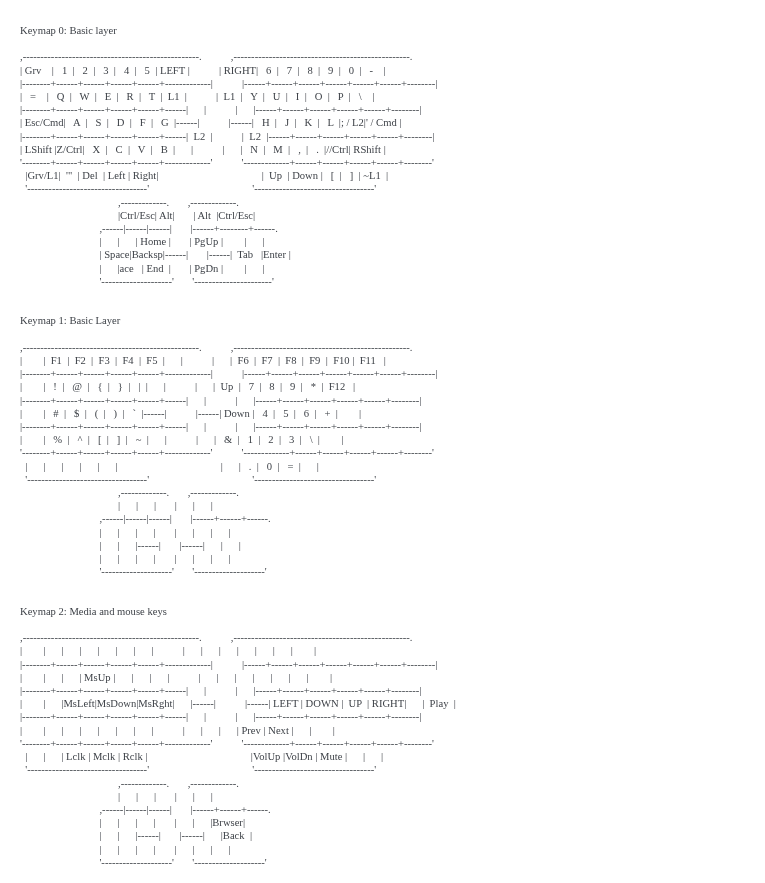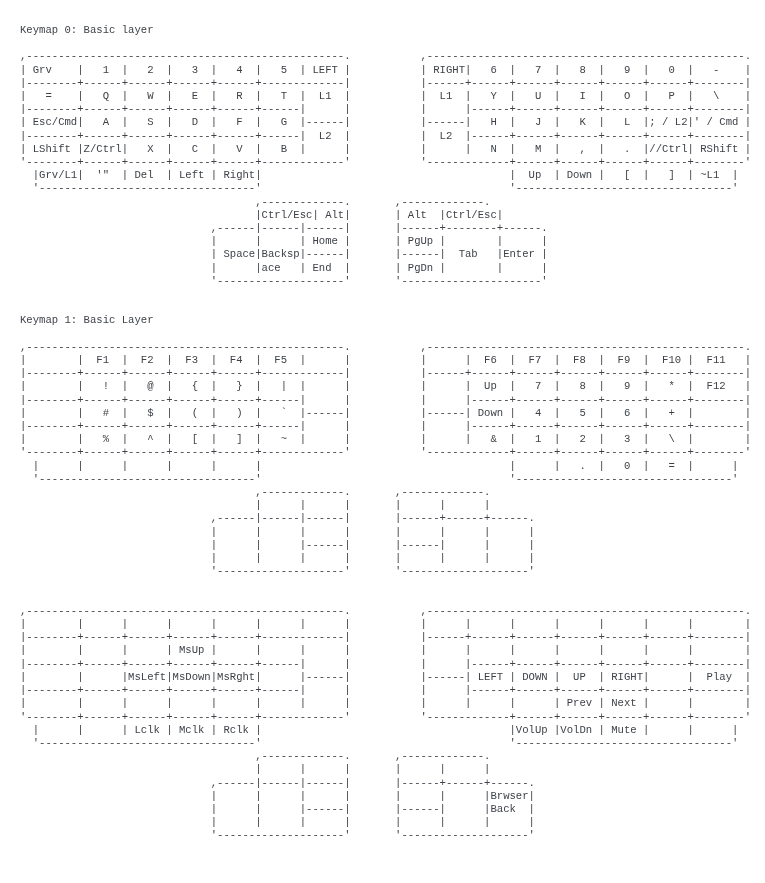--- a/index.html
+++ b/index.html
@@ -12,21 +12,21 @@
     height: 883px;
     overflow: hidden;
     box-sizing: border-box;
     padding: 24px 0 0 20px;
   }
   .keymap-section {
     margin: 0 0 26.4px 0;
   }
   pre {
     margin: 0;
-    font-family: Liberation Mono, monospace;
+    font-family: Liberation Serif, serif;
     font-size: 10.6px;
     line-height: 13.2px;
     white-space: pre;
     color: #3e4248;
   }
   pre.keymap-title {
     margin-bottom: 13.2px;
   }
 </style>
 </head>
@@ -72,20 +72,21 @@
                                      ,-------------.       ,-------------.
                                      |      |      |       |      |      |
                               ,------|------|------|       |------+------+------.
                               |      |      |      |       |      |      |      |
                               |      |      |------|       |------|      |      |
                               |      |      |      |       |      |      |      |
                               '--------------------'       '--------------------'</pre>
   </section>
 
   <section class="keymap-section">
+    <pre class="keymap-title">Keymap 2: Media and mouse keys</pre>
     <pre class="keymap-art">,--------------------------------------------------.           ,--------------------------------------------------.
 |        |      |      |      |      |      |      |           |      |      |      |      |      |      |        |
 |--------+------+------+------+------+-------------|           |------+------+------+------+------+------+--------|
 |        |      |      | MsUp |      |      |      |           |      |      |      |      |      |      |        |
 |--------+------+------+------+------+------|      |           |      |------+------+------+------+------+--------|
 |        |      |MsLeft|MsDown|MsRght|      |------|           |------| LEFT | DOWN |  UP  | RIGHT|      |  Play  |
 |--------+------+------+------+------+------|      |           |      |------+------+------+------+------+--------|
 |        |      |      |      |      |      |      |           |      |      |      | Prev | Next |      |        |
 '--------+------+------+------+------+-------------'           '-------------+------+------+------+------+--------'
   |      |      | Lclk | Mclk | Rclk |                                       |VolUp |VolDn | Mute |      |      |

